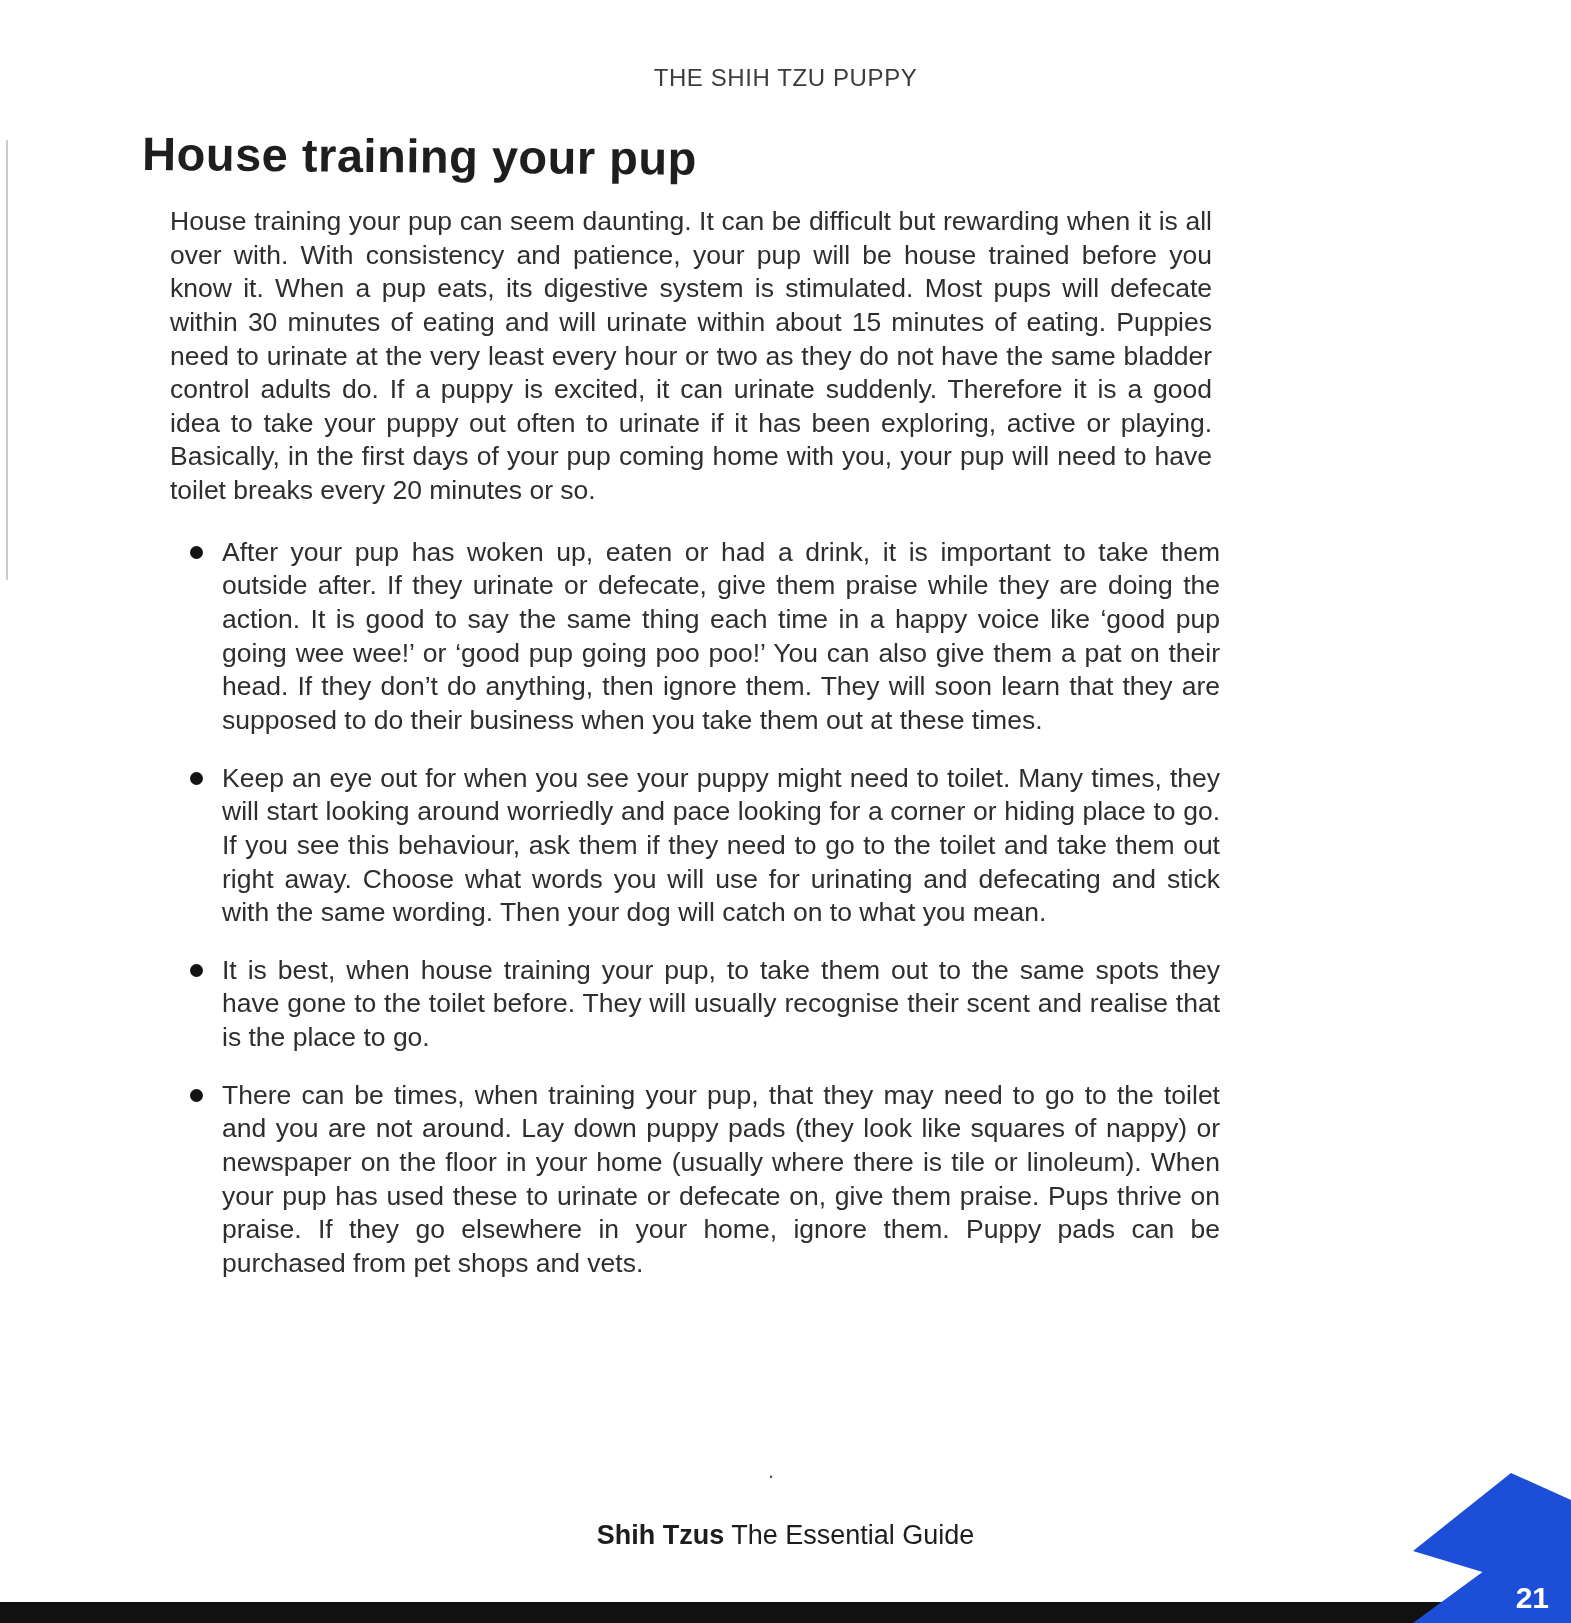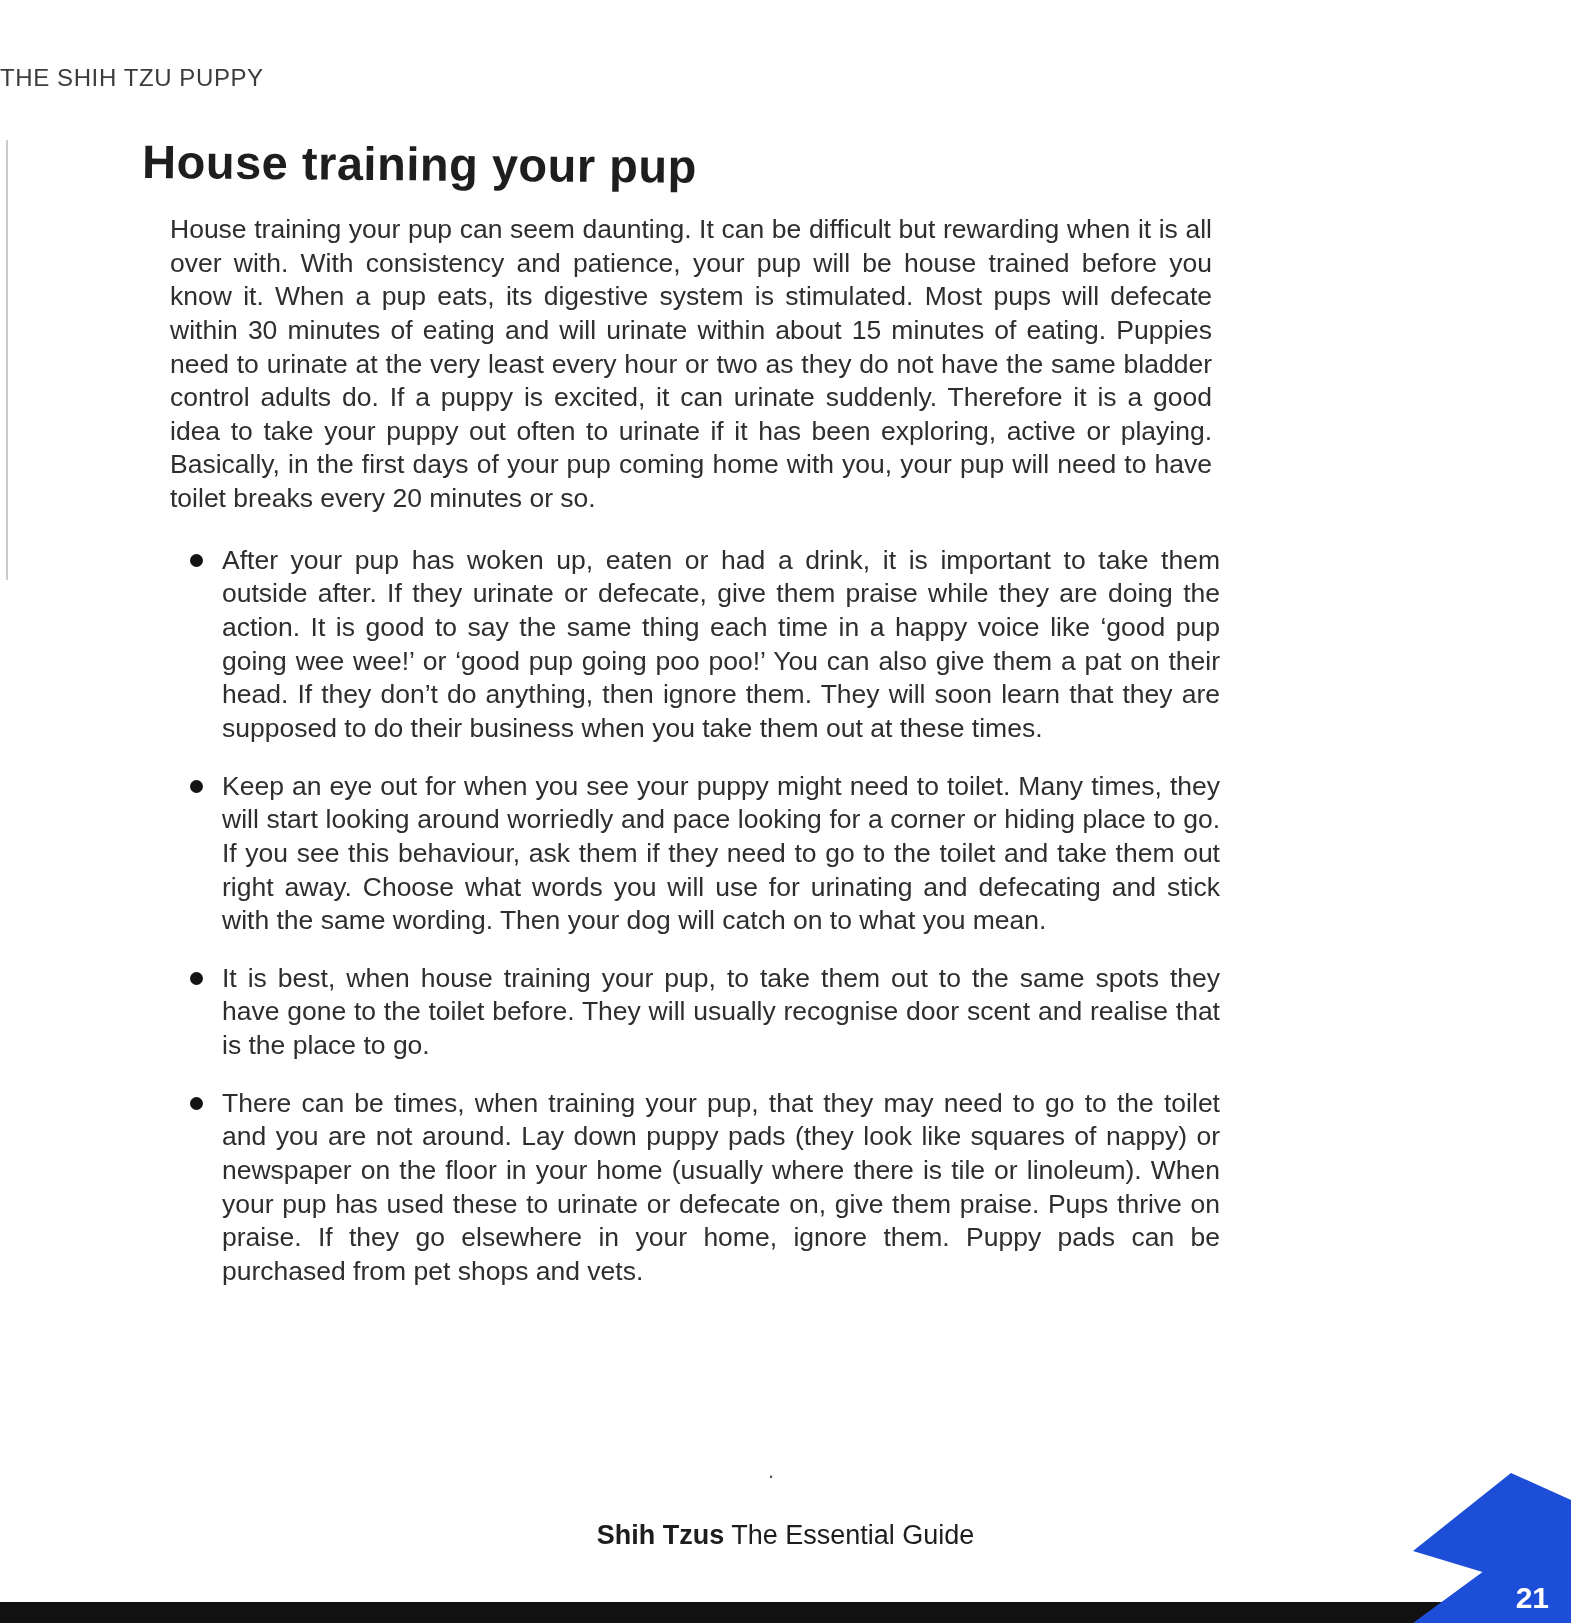--- a/index.html
+++ b/index.html
@@ -10,37 +10,37 @@
     font-family: "Liberation Sans", sans-serif;
     color: #2b2b2b;
     position: relative;
     overflow: hidden;
   }
   .page-header {
     position: absolute;
     top: 64px;
     left: 0;
     width: 100%;
-    text-align: left;
+    text-align: center;
     font-size: 24px;
     letter-spacing: 0.6px;
     color: #3c3c3c;
   }
   .scan-line {
     position: absolute;
     left: 6px;
     top: 140px;
     width: 2px;
     height: 440px;
     background: #cccccc;
   }
   .content {
     position: absolute;
     left: 142px;
-    top: 134px;
+    top: 126px;
     width: 1078px;
   }
   .doc-title {
     margin: 0 0 24px 0;
     font-size: 47px;
     font-weight: bold;
     letter-spacing: 0.5px;
     color: #1e1e1e;
     transform: rotate(0.5deg);
     transform-origin: left bottom;
@@ -135,21 +135,21 @@
     <li>
       <span class="dot"></span>
       <span>After your pup has woken up, eaten or had a drink, it is important to take them outside after. If they urinate or defecate, give them praise while they are doing the action. It is good to say the same thing each time in a happy voice like ‘good pup going wee wee!’ or ‘good pup going poo poo!’ You can also give them a pat on their head. If they don’t do anything, then ignore them. They will soon learn that they are supposed to do their business when you take them out at these times.</span>
     </li>
     <li>
       <span class="dot"></span>
       <span>Keep an eye out for when you see your puppy might need to toilet. Many times, they will start looking around worriedly and pace looking for a corner or hiding place to go. If you see this behaviour, ask them if they need to go to the toilet and take them out right away. Choose what words you will use for urinating and defecating and stick with the same wording. Then your dog will catch on to what you mean.</span>
     </li>
     <li>
       <span class="dot"></span>
-      <span>It is best, when house training your pup, to take them out to the same spots they have gone to the toilet before. They will usually recognise door scent and realise that is the place to go.</span>
+      <span>It is best, when house training your pup, to take them out to the same spots they have gone to the toilet before. They will usually recognise their scent and realise that is the place to go.</span>
     </li>
     <li>
       <span class="dot"></span>
       <span>There can be times, when training your pup, that they may need to go to the toilet and you are not around. Lay down puppy pads (they look like squares of nappy) or newspaper on the floor in your home (usually where there is tile or linoleum). When your pup has used these to urinate or defecate on, give them praise. Pups thrive on praise. If they go elsewhere in your home, ignore them. Puppy pads can be purchased from pet shops and vets.</span>
     </li>
   </ul>
 </div>
 
 <div class="stray-mark">.</div>
 

